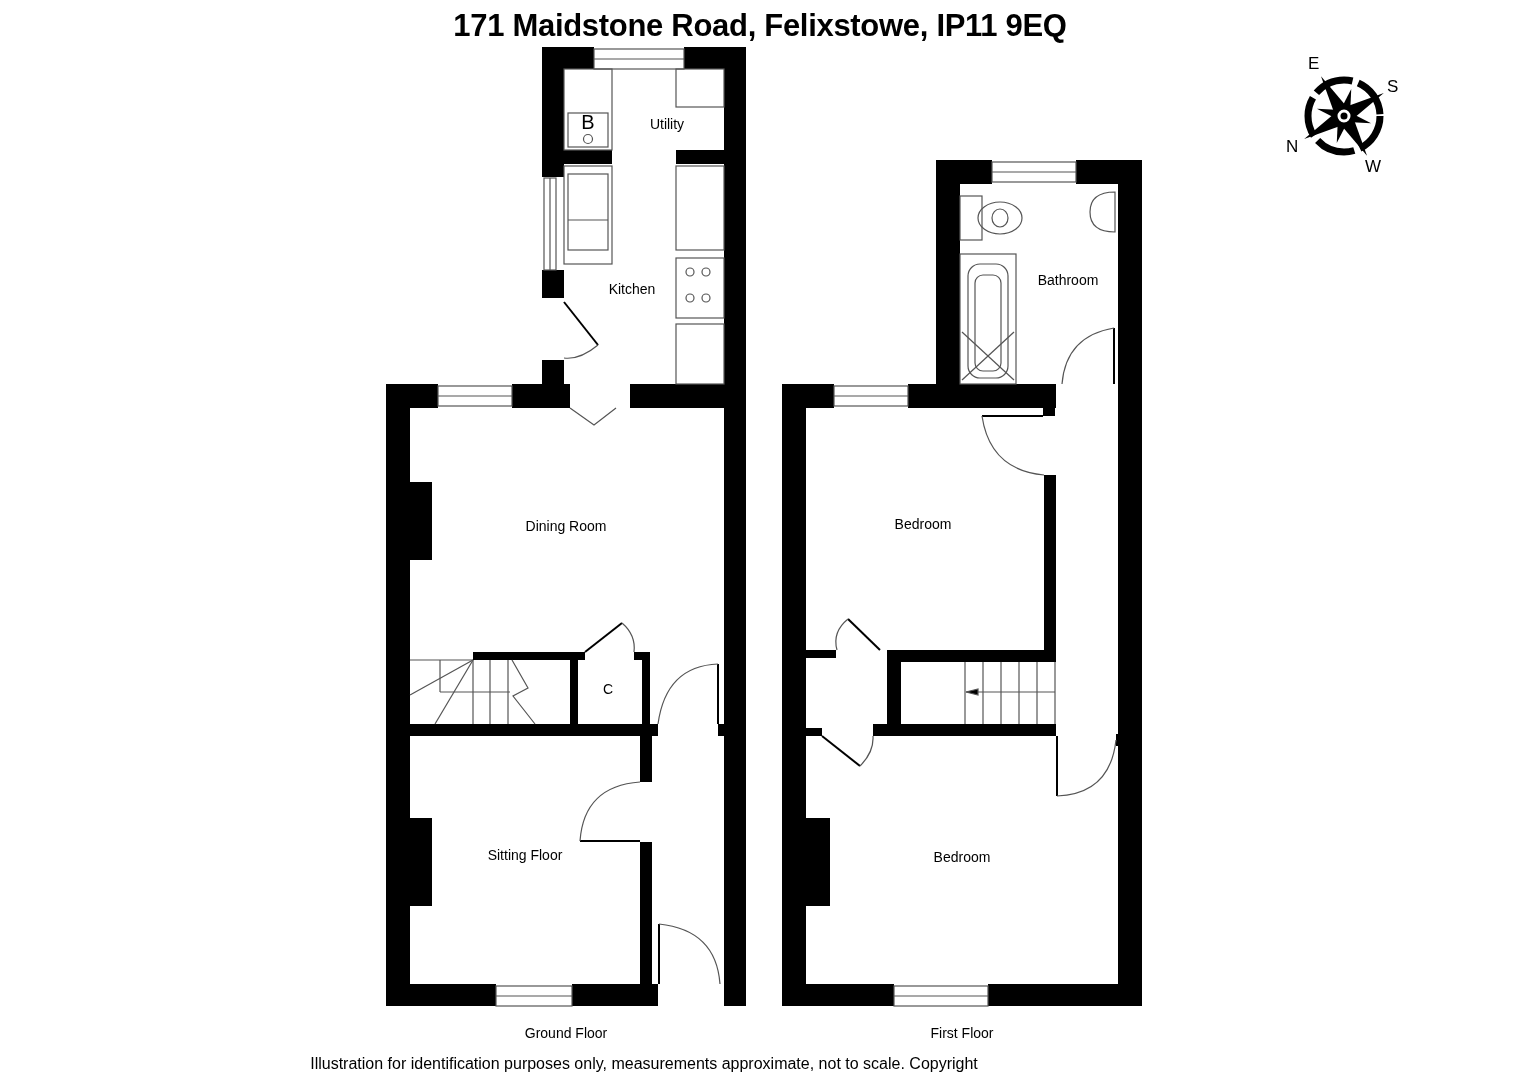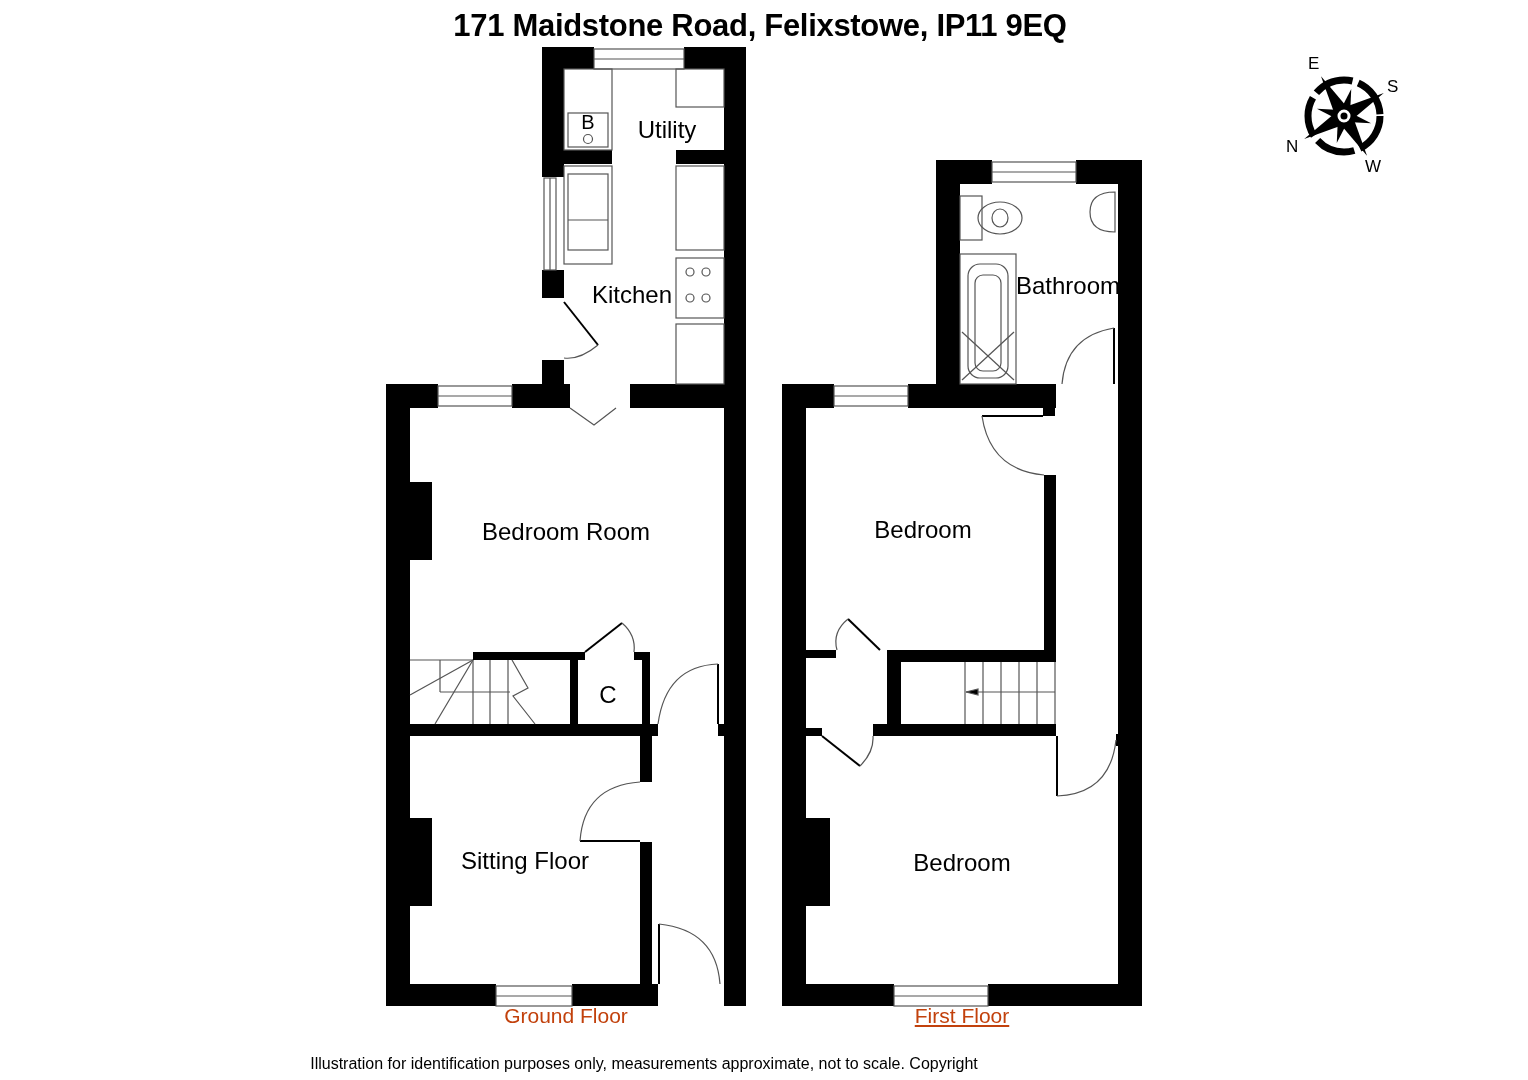--- a/index.html
+++ b/index.html
@@ -1,20 +1,20 @@
 <!DOCTYPE html>
 <html><head>
 <meta charset="utf-8">
 <style>
   html, body { margin:0; padding:0; background:#ffffff; }
   body { width:1528px; height:1080px; position:relative; overflow:hidden; font-family:"Liberation Sans", sans-serif; }
   .title { position:absolute; left:0; width:1520px; top:8px; text-align:center; font-weight:bold; font-size:31px; color:#000; letter-spacing:-0.3px; }
   svg.plan { position:absolute; left:0; top:0; }
-  .lbl { position:absolute; font-size:24px; color:#000; white-space:nowrap; transform:translateX(-50%); }
-  .floor-lbl { position:absolute; font-size:21px; color:#c2410c; transform:translateX(-50%); white-space:nowrap; top:1004px; }
+  .lbl { position:absolute; font-size:14px; color:#000; white-space:nowrap; transform:translateX(-50%); }
+  .floor-lbl { position:absolute; font-size:14px; color:#000000; transform:translateX(-50%); white-space:nowrap; top:1025px; }
   .disclaimer { position:absolute; top:1055px; left:0; width:1288px; text-align:center; font-size:16px; color:#000; }
   .compass-lbl { position:absolute; font-size:17px; color:#000; }
 </style>
 </head>
 <body>
 
 <div class="title">171 Maidstone Road, Felixstowe, IP11 9EQ</div>
 
 <svg class="plan" width="1528" height="1080" viewBox="0 0 1528 1080">
 
@@ -167,29 +167,29 @@
     <polygon points="966,692 978,689 978,695" fill="#000"></polygon>
 
     <line x1="1057" y1="736" x2="1057" y2="796" stroke="#000" stroke-width="2"></line>
     <path d="M1057 796 Q1110 794 1116 740"></path>
   </g>
 </svg>
 
 <div class="lbl" style="left:667px;top:116px;">Utility</div>
 <div class="lbl" style="left:588px;top:111px;font-size:20px;">B</div>
 <div class="lbl" style="left:632px;top:281px;">Kitchen</div>
-<div class="lbl" style="left:566px;top:518px;">Bedroom Room</div>
+<div class="lbl" style="left:566px;top:518px;">Dining Room</div>
 <div class="lbl" style="left:525px;top:847px;">Sitting Floor</div>
 <div class="lbl" style="left:608px;top:681px;">C</div>
 <div class="lbl" style="left:1068px;top:272px;text-align:center;">Bathroom</div>
 <div class="lbl" style="left:923px;top:516px;">Bedroom</div>
 <div class="lbl" style="left:962px;top:849px;">Bedroom</div>
 
 <div class="floor-lbl" style="left:566px;">Ground Floor</div>
-<div class="floor-lbl" style="left:962px;text-decoration:underline;">First Floor</div>
+<div class="floor-lbl" style="left:962px;">First Floor</div>
 
 <svg style="position:absolute;left:1296px;top:68px;" width="96" height="96" viewBox="-48 -48 96 96">
   <circle r="36" fill="none" stroke="#000" stroke-width="7" stroke-dasharray="40 6"></circle>
   <g transform="rotate(-30)">
     <polygon points="0,-46 7,-7 0,0 -7,-7" fill="#000"></polygon>
     <polygon points="46,0 7,7 0,0 7,-7" fill="#000"></polygon>
     <polygon points="0,46 -7,7 0,0 7,7" fill="#000"></polygon>
     <polygon points="-46,0 -7,-7 0,0 -7,7" fill="#000"></polygon>
     <g transform="rotate(45)">
       <polygon points="0,-28 5,-5 0,0 -5,-5" fill="#000"></polygon>

